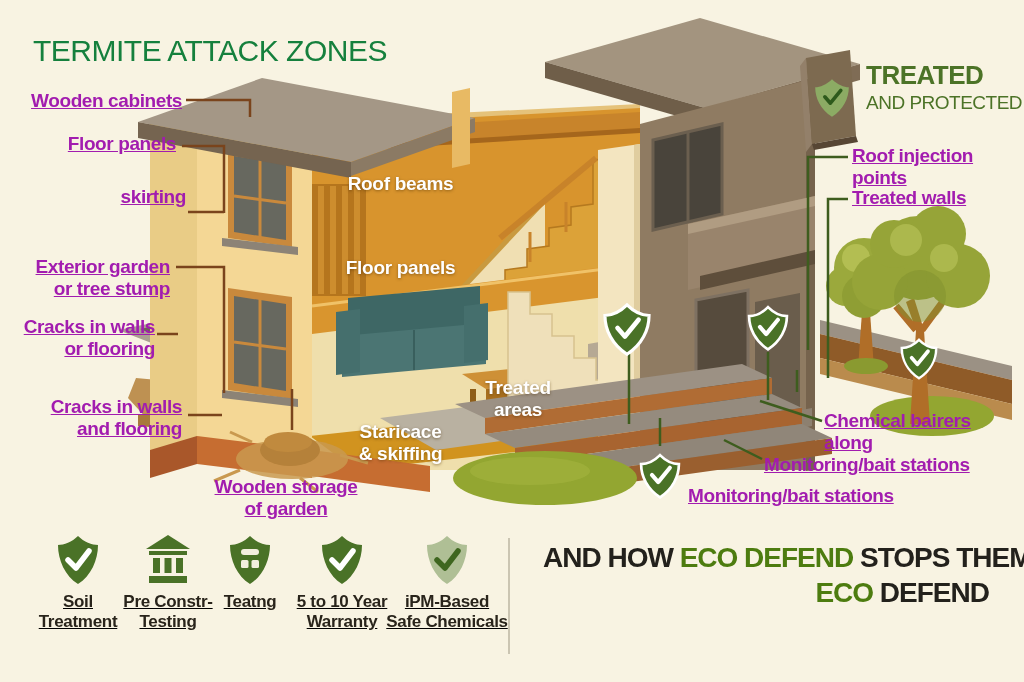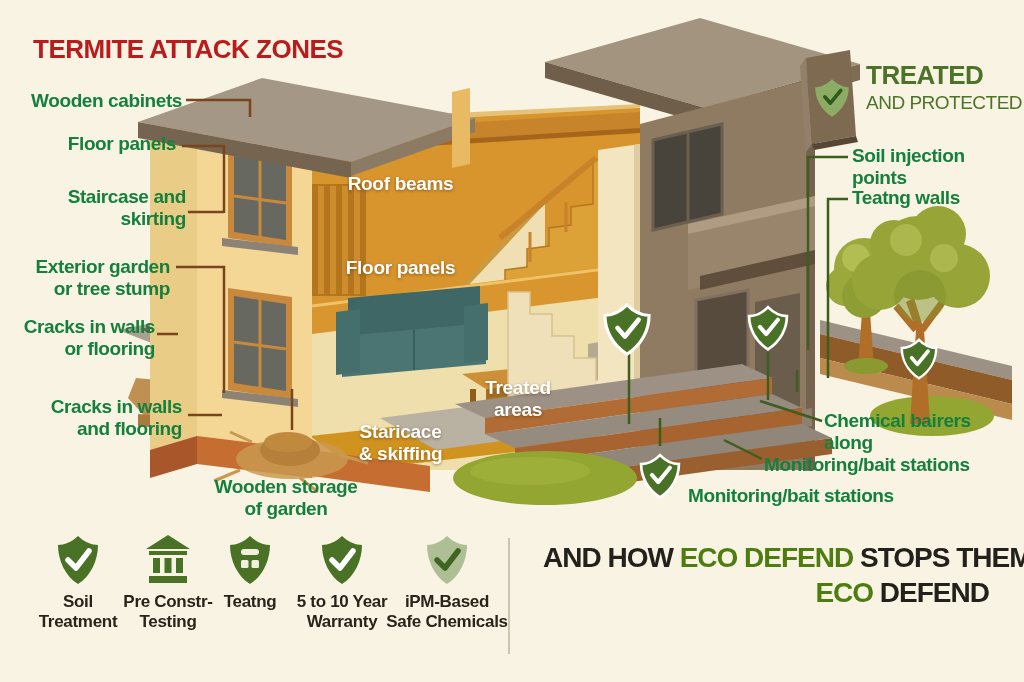--- a/index.html
+++ b/index.html
@@ -1,29 +1,29 @@
 <!DOCTYPE html>
 <html><head>
 <meta charset="utf-8">
 <style>
   html,body{margin:0;padding:0;background:#ddd;}
   .stage{position:relative;width:1024px;height:682px;background:#F8F3E2;overflow:hidden;
          font-family:"Liberation Sans",sans-serif;}
   .stage svg.scene{position:absolute;left:0;top:0;}
-  .lbl{position:absolute;font-weight:bold;color:#15803d;font-size:19px;line-height:1.18;letter-spacing:-0.4px;}
+  .lbl{position:absolute;font-weight:bold;color:#a21caf;font-size:19px;line-height:1.18;letter-spacing:-0.4px;text-decoration:underline;}
   .lbl span{display:block;}
   .r{text-align:right;}
   .c{text-align:center;}
   .wlbl{position:absolute;font-weight:bold;color:#FFFFFF;font-size:19px;line-height:1.15;text-align:center;
         letter-spacing:-0.3px;text-shadow:0 1px 3px rgba(80,50,5,0.55);}
   .wlbl span{display:block;}
-  .title{position:absolute;left:33px;top:34px;font-weight:bold;font-size:26px;color:#b91c1c;letter-spacing:-0.5px;}
+  .title{position:absolute;left:33px;top:34px;font-weight:normal;font-size:30px;color:#15803d;letter-spacing:-0.5px;}
   .badge-title{position:absolute;left:866px;top:60px;font-weight:bold;font-size:26px;color:#4C7327;letter-spacing:-0.5px;}
   .badge-sub{position:absolute;left:866px;top:92px;font-weight:normal;font-size:19px;color:#4C7327;letter-spacing:-0.5px;}
-  .feature{position:absolute;top:534px;width:124px;text-align:center;}
+  .feature{position:absolute;top:534px;width:124px;text-align:center;text-decoration:underline;}
   .feature svg{display:block;margin:0 auto;}
   .feature .cap{margin-top:6px;font-size:17px;font-weight:bold;color:#29241B;line-height:1.18;letter-spacing:-0.3px;}
   .feature .cap span{display:block;}
   .divider{position:absolute;left:508px;top:538px;width:2px;height:116px;background:#CBC5B2;}
   .foot{position:absolute;left:543px;top:540px;width:446px;}
   .foot .fl{font-size:28px;font-weight:bold;color:#23211C;letter-spacing:-1px;line-height:35px;white-space:nowrap;}
   .foot .fl3{text-align:right;}
   .brand{color:#4d7c0f;}
 </style>
 </head>
@@ -230,21 +230,20 @@
 
   <div class="title">TERMITE ATTACK ZONES</div>
 
   <div class="lbl r" style="left:18px;top:90px;width:164px;">
     <span>Wooden cabinets</span>
   </div>
   <div class="lbl r" style="left:18px;top:133px;width:158px;">
     <span>Floor panels</span>
   </div>
   <div class="lbl r" style="left:18px;top:186px;width:168px;">
-    <span>Staircase and</span>
     <span>skirting</span>
   </div>
   <div class="lbl r" style="left:8px;top:256px;width:162px;">
     <span>Exterior garden</span>
     <span>or tree stump</span>
   </div>
   <div class="lbl r" style="left:0px;top:316px;width:155px;">
     <span>Cracks in walls</span>
     <span>or flooring</span>
   </div>
@@ -269,24 +268,24 @@
   </div>
   <div class="wlbl" style="left:458px;top:377px;width:120px;">
     <span>Treated</span>
     <span>areas</span>
   </div>
 
   <div class="badge-title">TREATED</div>
   <div class="badge-sub">AND PROTECTED</div>
 
   <div class="lbl" style="left:852px;top:145px;width:170px;">
-    <span>Soil injection points</span>
+    <span>Roof injection points</span>
   </div>
   <div class="lbl" style="left:852px;top:187px;width:170px;">
-    <span>Teatng walls</span>
+    <span>Treated walls</span>
   </div>
   <div class="lbl" style="left:824px;top:410px;width:200px;">
     <span>Chemical bairers along</span>
   </div>
   <div class="lbl" style="left:764px;top:454px;width:230px;">
     <span>Monitoring/bait stations</span>
   </div>
   <div class="lbl" style="left:688px;top:485px;width:230px;">
     <span>Monitoring/bait stations</span>
   </div>

